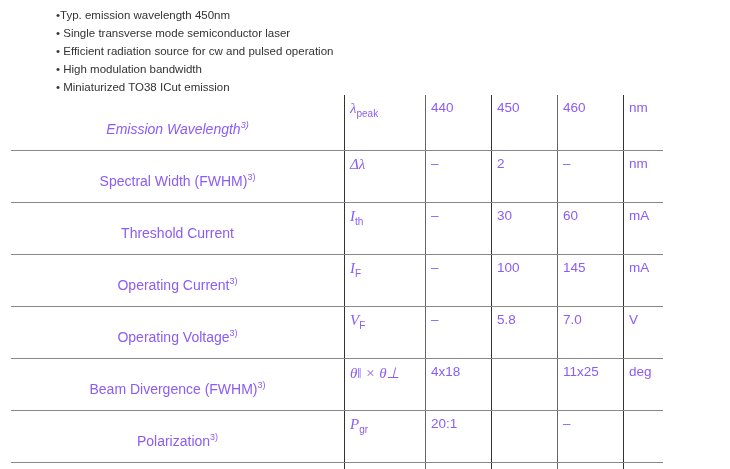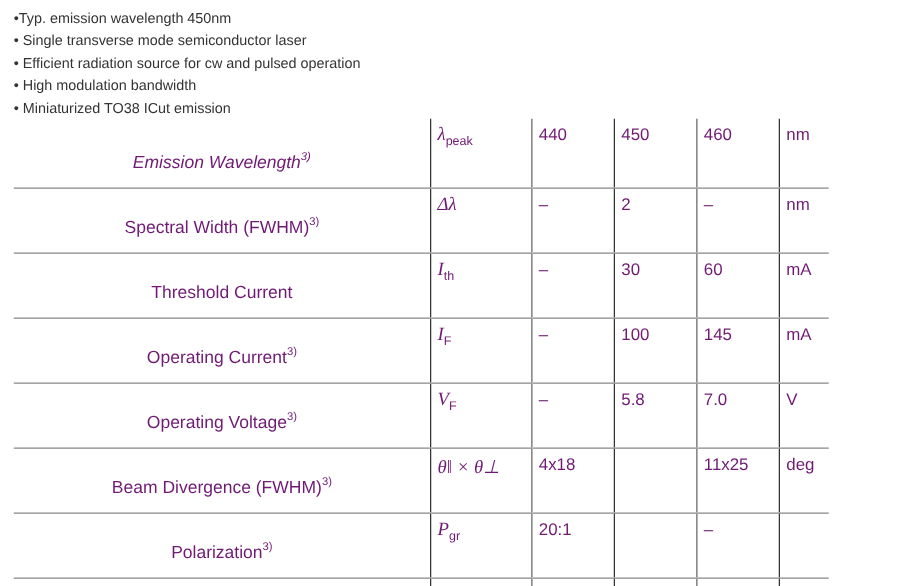--- a/index.html
+++ b/index.html
@@ -1,20 +1,20 @@
 <!DOCTYPE html>
 <html><head>
 <meta charset="utf-8">
 <style>
   html, body { margin:0; padding:0; background:#ffffff; }
   body { width:730px; height:469px; position:relative; overflow:hidden; font-family:"Liberation Sans", sans-serif; color:#222; }
   .features { position:absolute; left:11px; top:6px; font-size:11.5px; line-height:18px; color:#333; }
-  .features div { white-space:nowrap; }
+  .features div { white-space:nowrap;margin-left:45px; }
   .tbl { position:absolute; left:11px; top:95px; width:652px; border-collapse:collapse; table-layout:fixed; }
-  .tbl td { height:43px; padding:0; vertical-align:top; font-size:13.5px; color:#701a75; border-bottom:1.5px solid #888; }
+  .tbl td { height:43px; padding:0; vertical-align:top; font-size:13.5px; color:#8b5cf6; border-bottom:1.5px solid #888; }
   .tbl td.c1 { width:333px; text-align:center; vertical-align:middle; padding-top:8px; font-size:14px; }
   .tbl td.c2 { width:75px; border-left:1.2px solid #333; padding:5px 0 0 5px; font-family:"Liberation Serif", serif; font-size:15px; }
   .tbl td.c3 { width:60px; border-left:1.2px solid #666; padding:5px 0 0 5px; }
   .tbl td.c4 { width:60px; border-left:1.2px solid #333; padding:5px 0 0 5px; }
   .tbl td.c5 { width:60px; border-left:1.2px solid #666; padding:5px 0 0 5px; }
   .tbl td.c6 { border-left:1.2px solid #333; padding:5px 0 0 5px; }
   sup { font-size:9px; vertical-align:super; line-height:0; }
   .sym-main { font-style:italic; }
   .sym-sub { font-family:"Liberation Sans", sans-serif; font-size:10px; font-style:normal; vertical-align:-4px; }
   .tbl tr:first-child td.c1 { padding-top:12px;font-style:italic; }

